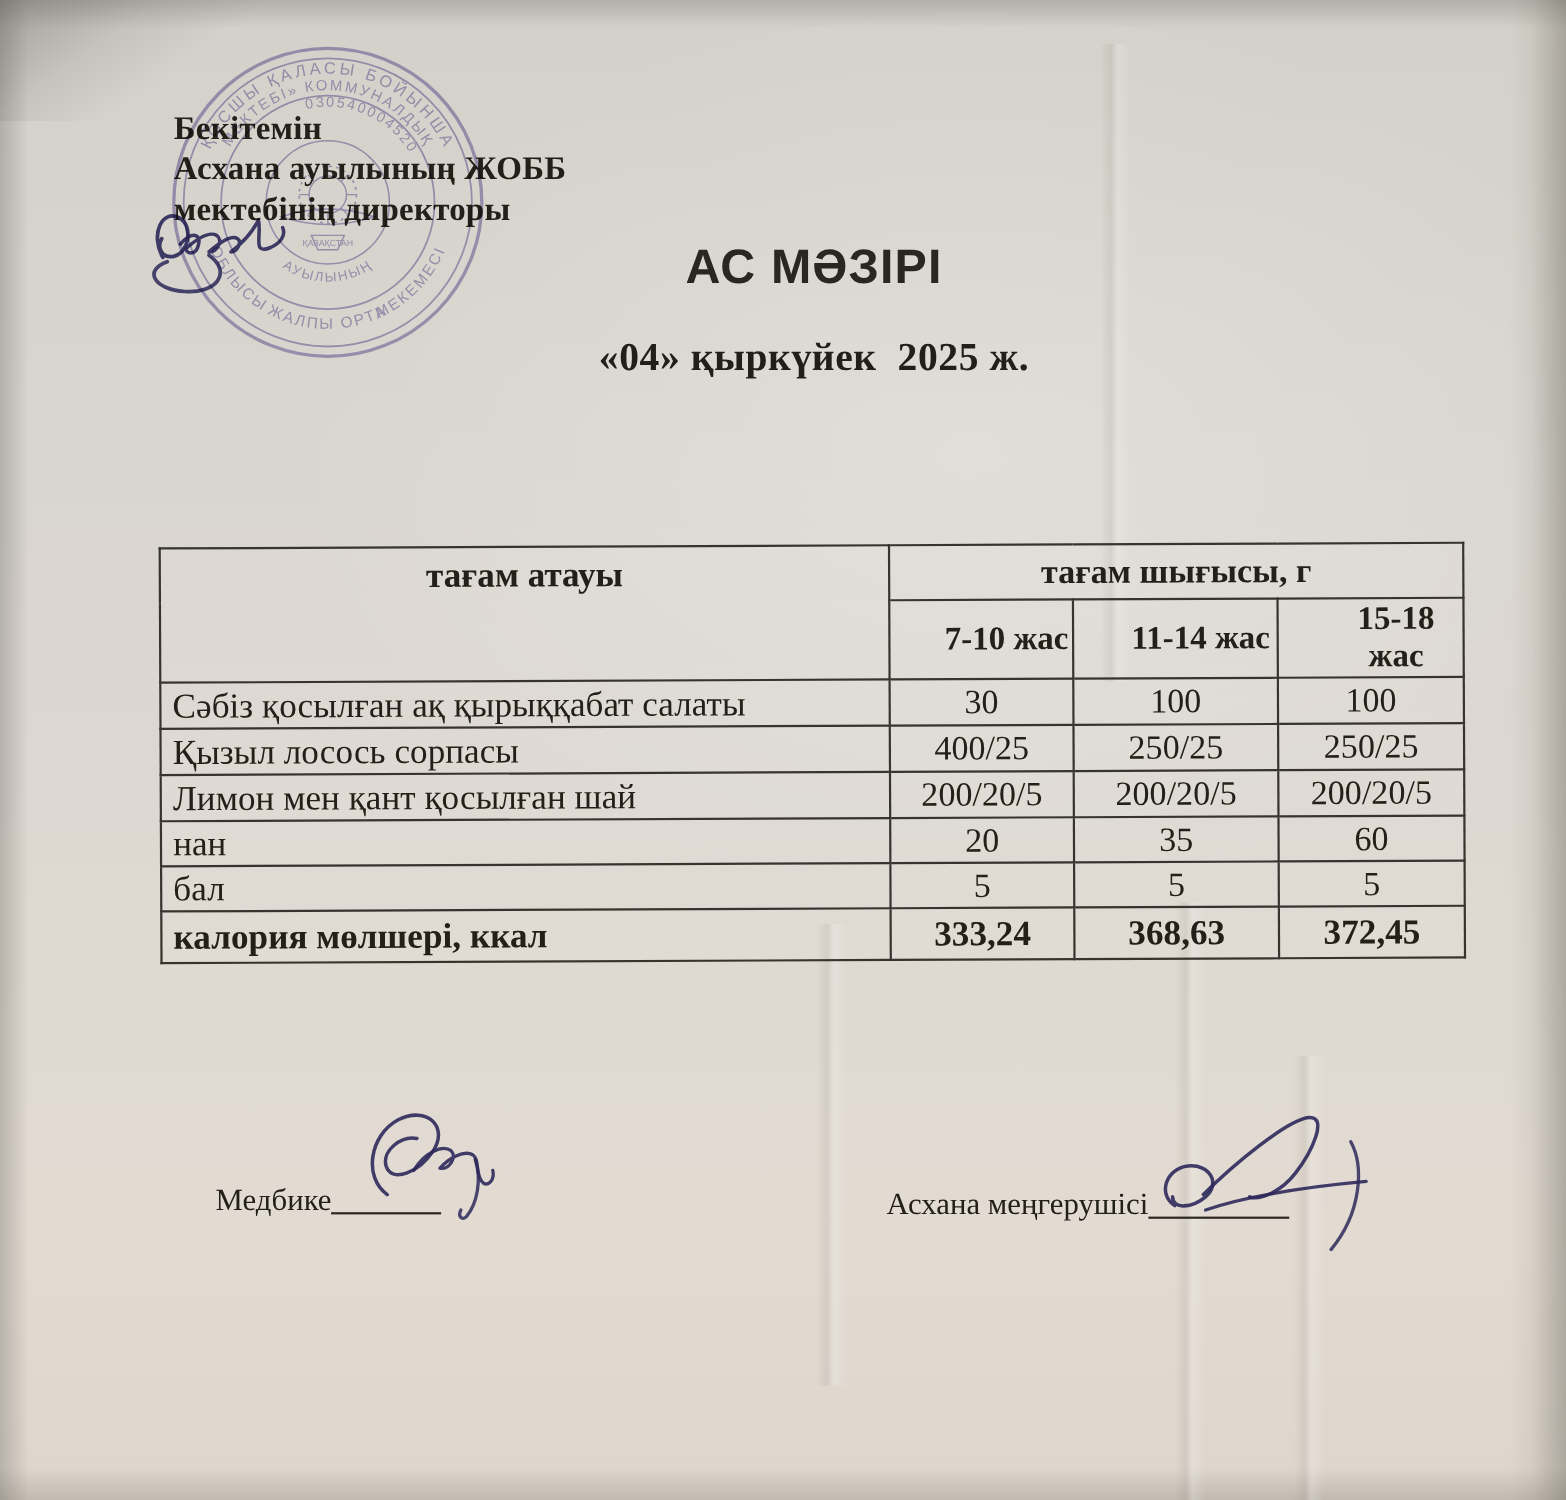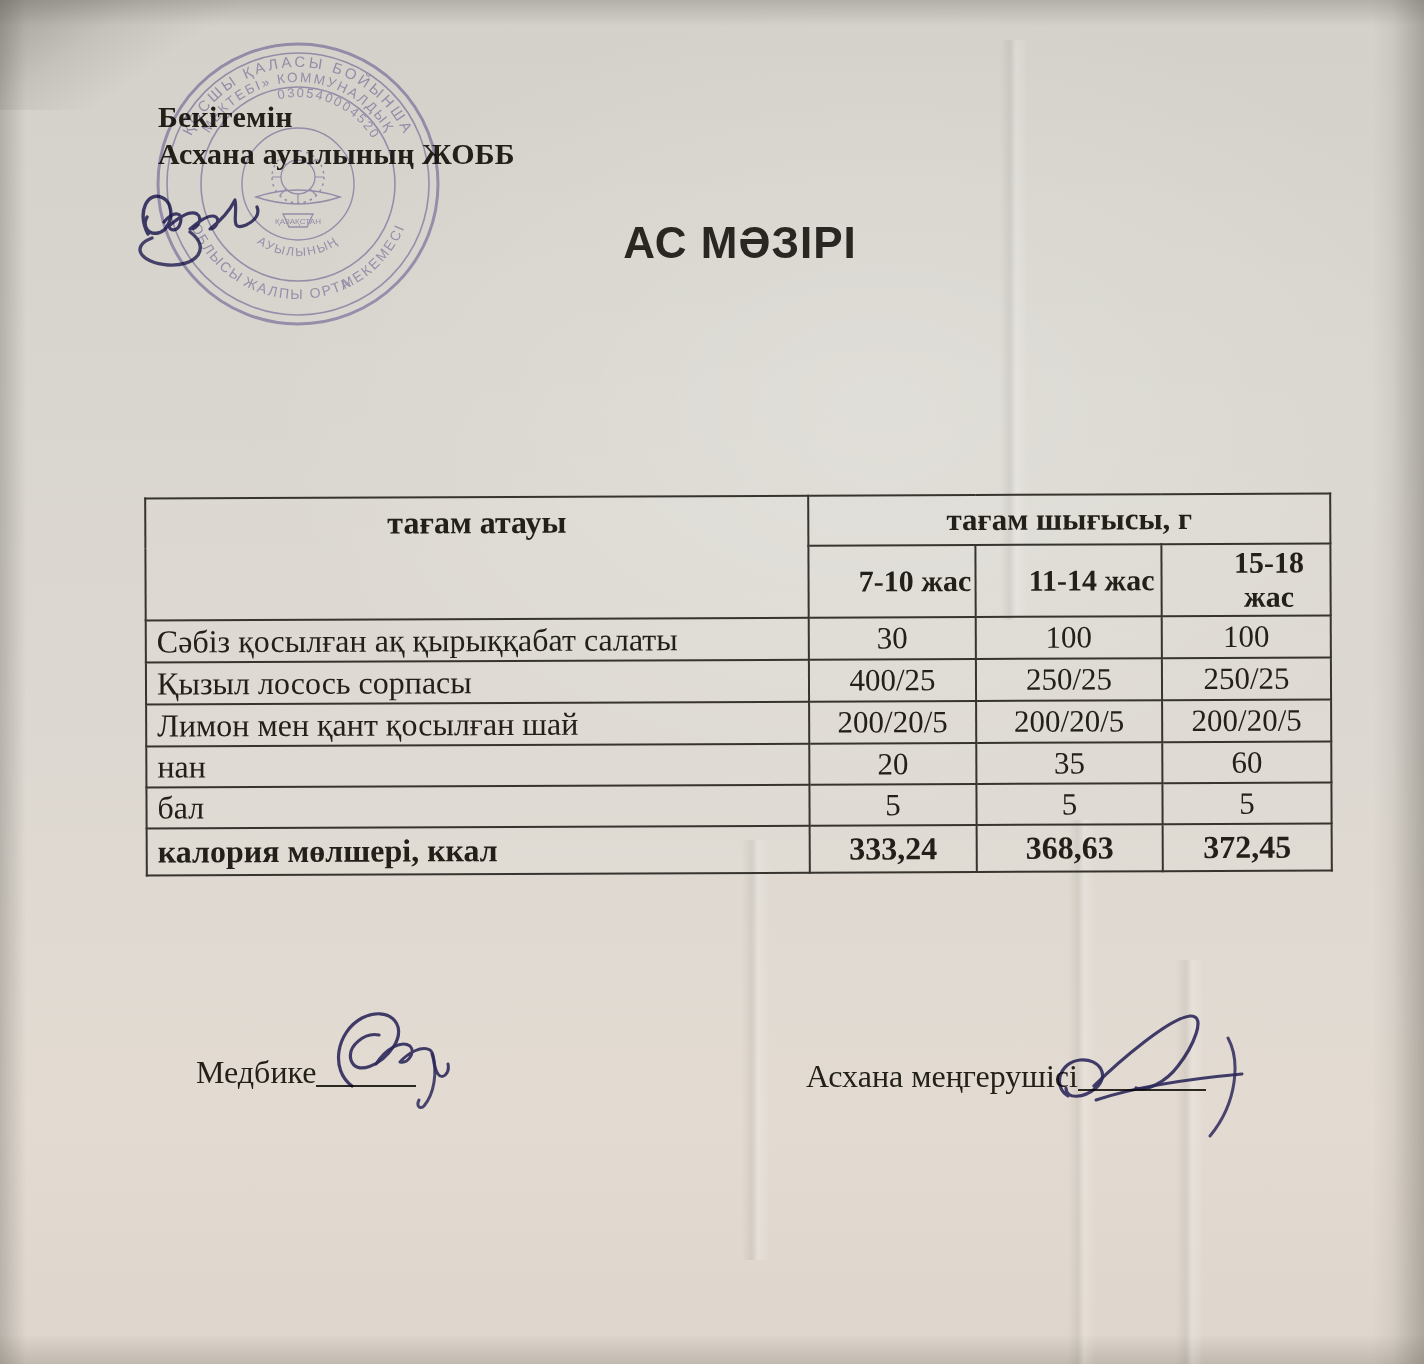--- a/index.html
+++ b/index.html
@@ -66,21 +66,21 @@
   .group-head{font-size:31px;text-align:center;height:46px;vertical-align:middle;}
   .age-head{font-size:30px;text-align:center;height:38px;vertical-align:middle;padding-left:47px;}
   td.dish{font-size:32px;text-align:left;padding-left:10px;vertical-align:middle;}
   td.val{font-size:31px;text-align:center;vertical-align:middle;}
   tr.r{height:42px;}
   tr.r-sm{height:41px;}
   tr.total{height:47px;}
   tr.total td{font-weight:bold;font-size:32px;}
 
   
-  .footer-item{position:absolute;font-size:32px;white-space:nowrap;}
+  .footer-item{position:absolute;font-size:28px;white-space:nowrap;margin-top:22px;}
   .footer-left{left:196px;top:1054px;}
   .footer-right{left:806px;top:1058px;}
   .footer-item .u-line{display:inline-block;height:26px;border-bottom:2px solid #2b2822;vertical-align:-4px;}
   .footer-left .u-line{width:100px;}
   .footer-right .u-line{width:128px;}
 
   .sig{position:absolute;pointer-events:none;mix-blend-mode:multiply;}
   .sig path{fill:none;stroke:#34306f;stroke-linecap:round;stroke-linejoin:round;}
   .sig-director{left:126px;top:172px;}
   .sig-med{left:318px;top:996px;}
@@ -100,20 +100,21 @@
   <div class="shade edge-right"></div>
   <div class="shade edge-bottom"></div>
   <div class="shade crease crease1"></div>
   <div class="shade crease crease2"></div>
   <div class="shade crease crease3"></div>
   <div class="shade crease crease4"></div>
 
   <div class="approval">
     <div>Бекітемін</div>
     <div>Асхана ауылының ЖОББ</div>
+    <div>мектебінің директоры</div>
   </div>
 
   <svg class="sig sig-director" width="215" height="125" viewBox="0 0 215 125">
     <path stroke-width="3.4" opacity="0.9" d="M22,62 C10,40 22,18 37,26 C50,33 46,58 32,61 C22,63 16,54 21,45"></path>
     <path stroke-width="3.2" opacity="0.9" d="M38,50 C48,38 58,40 54,52 C52,59 44,60 43,54 C52,46 64,38 71,42 C77,46 72,57 64,57 C72,50 84,41 90,45 C94,48 90,57 84,57 C93,50 103,40 109,28 C112,43 103,60 120,53 C129,49 134,42 131,35"></path>
     <path stroke-width="3.4" opacity="0.85" d="M64,60 C86,76 70,95 42,93 C14,91 4,74 26,66"></path>
   </svg>
 
   <svg class="stamp" viewBox="0 0 300 300">
     <circle class="ring" cx="150" cy="150" r="140" stroke-width="3"></circle>
@@ -151,20 +152,21 @@
     <text font-size="14" letter-spacing="2">
       <textPath href="#arcBottom" startOffset="88%" text-anchor="end">МЕКЕМЕСІ</textPath>
     </text>
     <text font-size="12" letter-spacing="2">
       <textPath href="#arcBottomIn" startOffset="50%" text-anchor="middle">АУЫЛЫНЫҢ</textPath>
     </text>
     <text font-size="8" text-anchor="middle" x="150" y="190">ҚАЗАҚСТАН</text>
   </svg>
 
   <div class="doc-title">АС МӘЗІРІ</div>
+  <div class="doc-date">«04» қыркүйек&nbsp; 2025 ж.</div>
 
   <div class="menu-table-wrap">
   <table>
     <colgroup>
       <col style="width:663px">
           <col style="width:167px">
           <col style="width:186px">
           <col style="width:169px">
     </colgroup>
     <thead>

